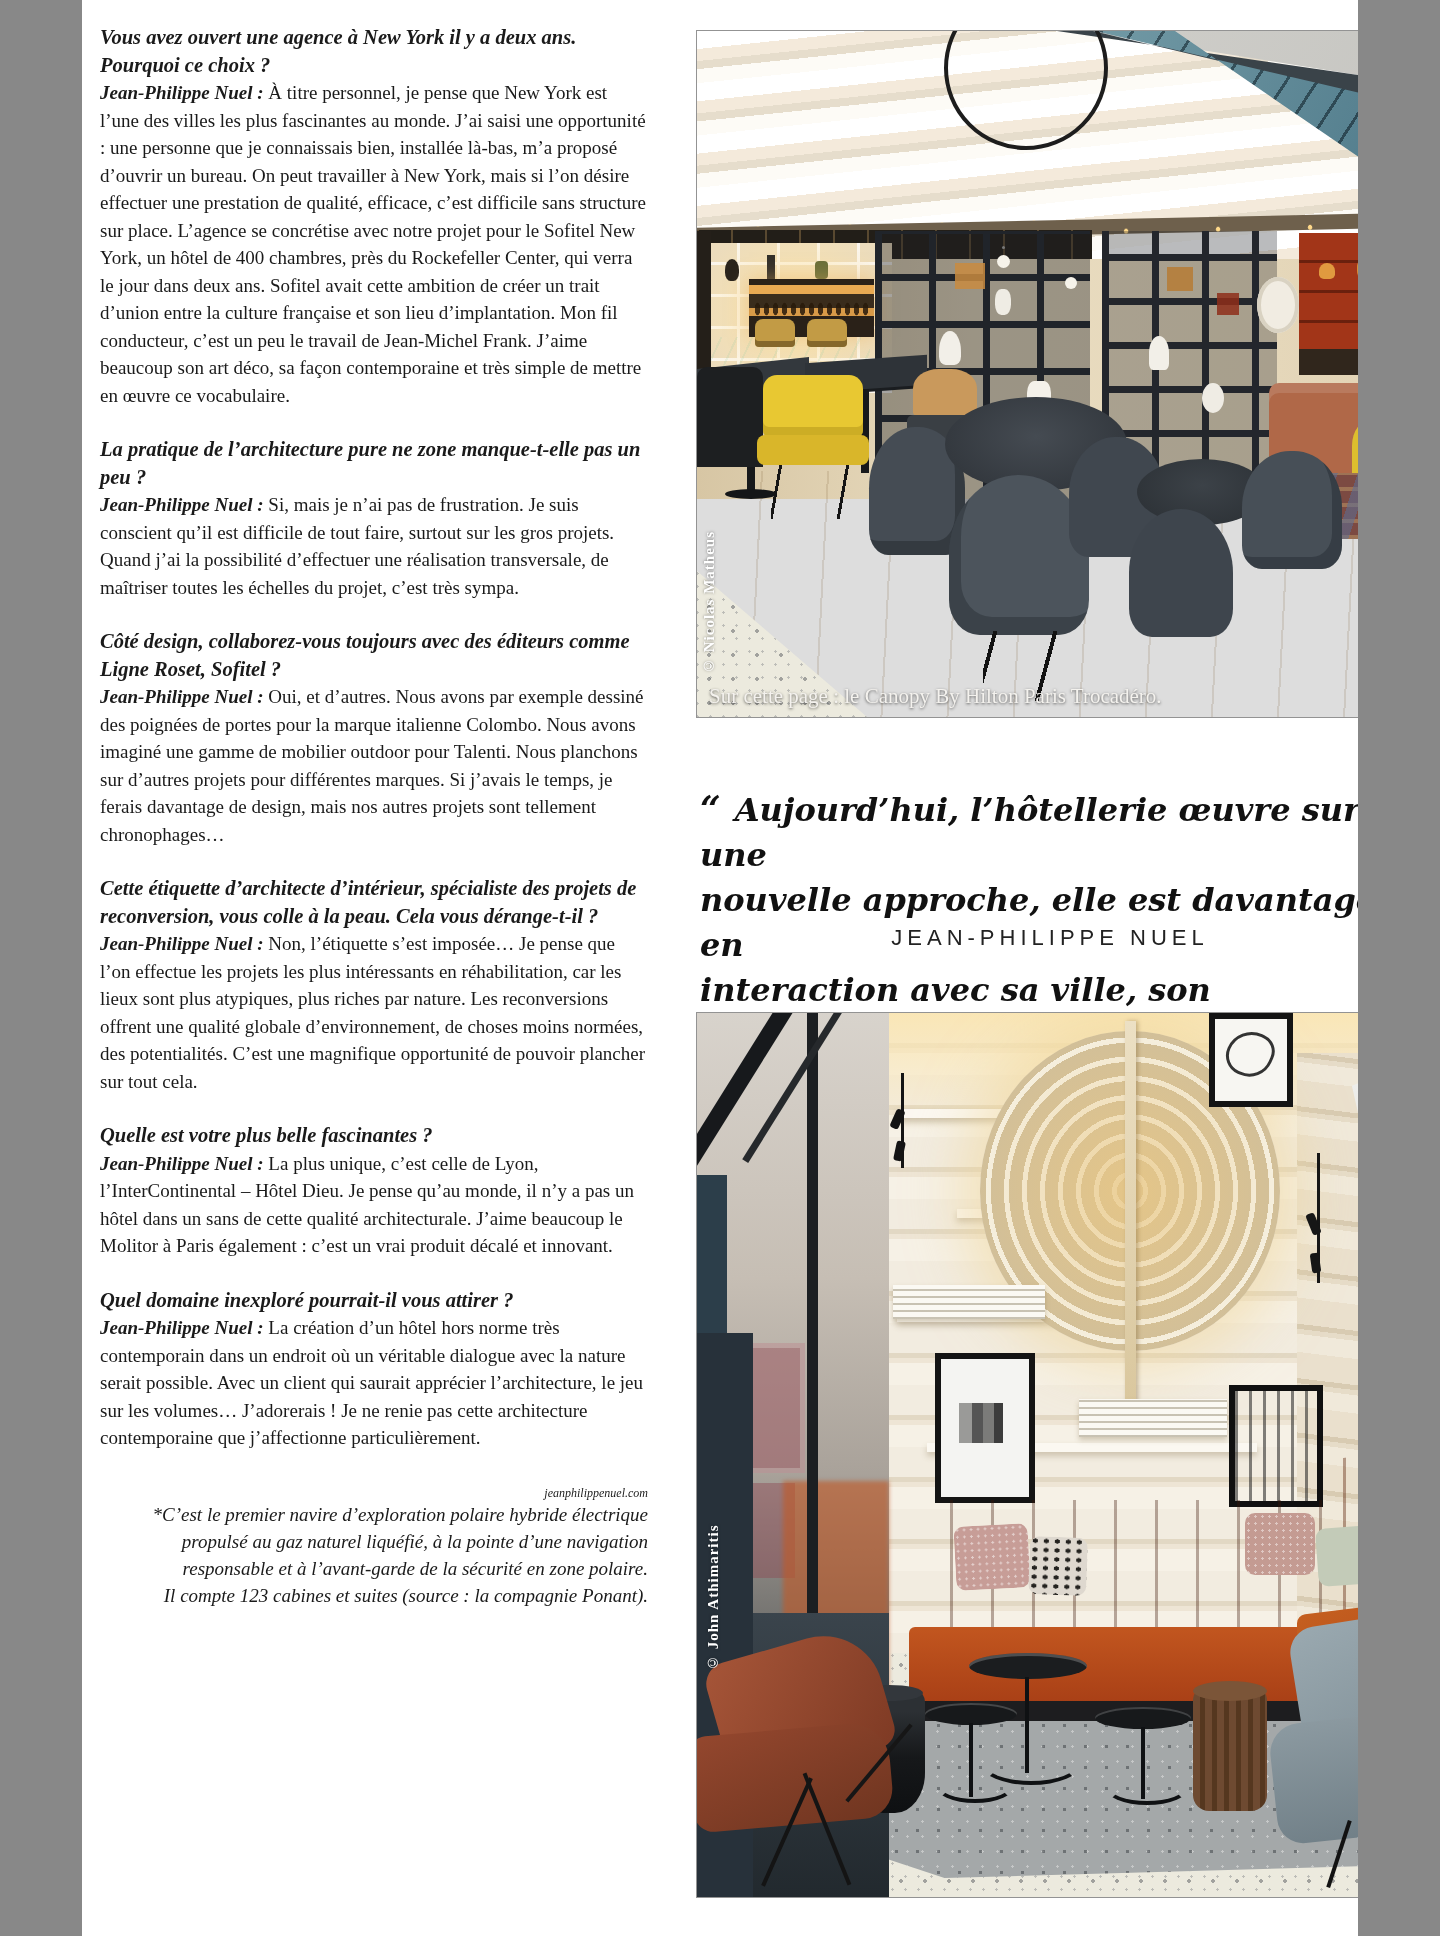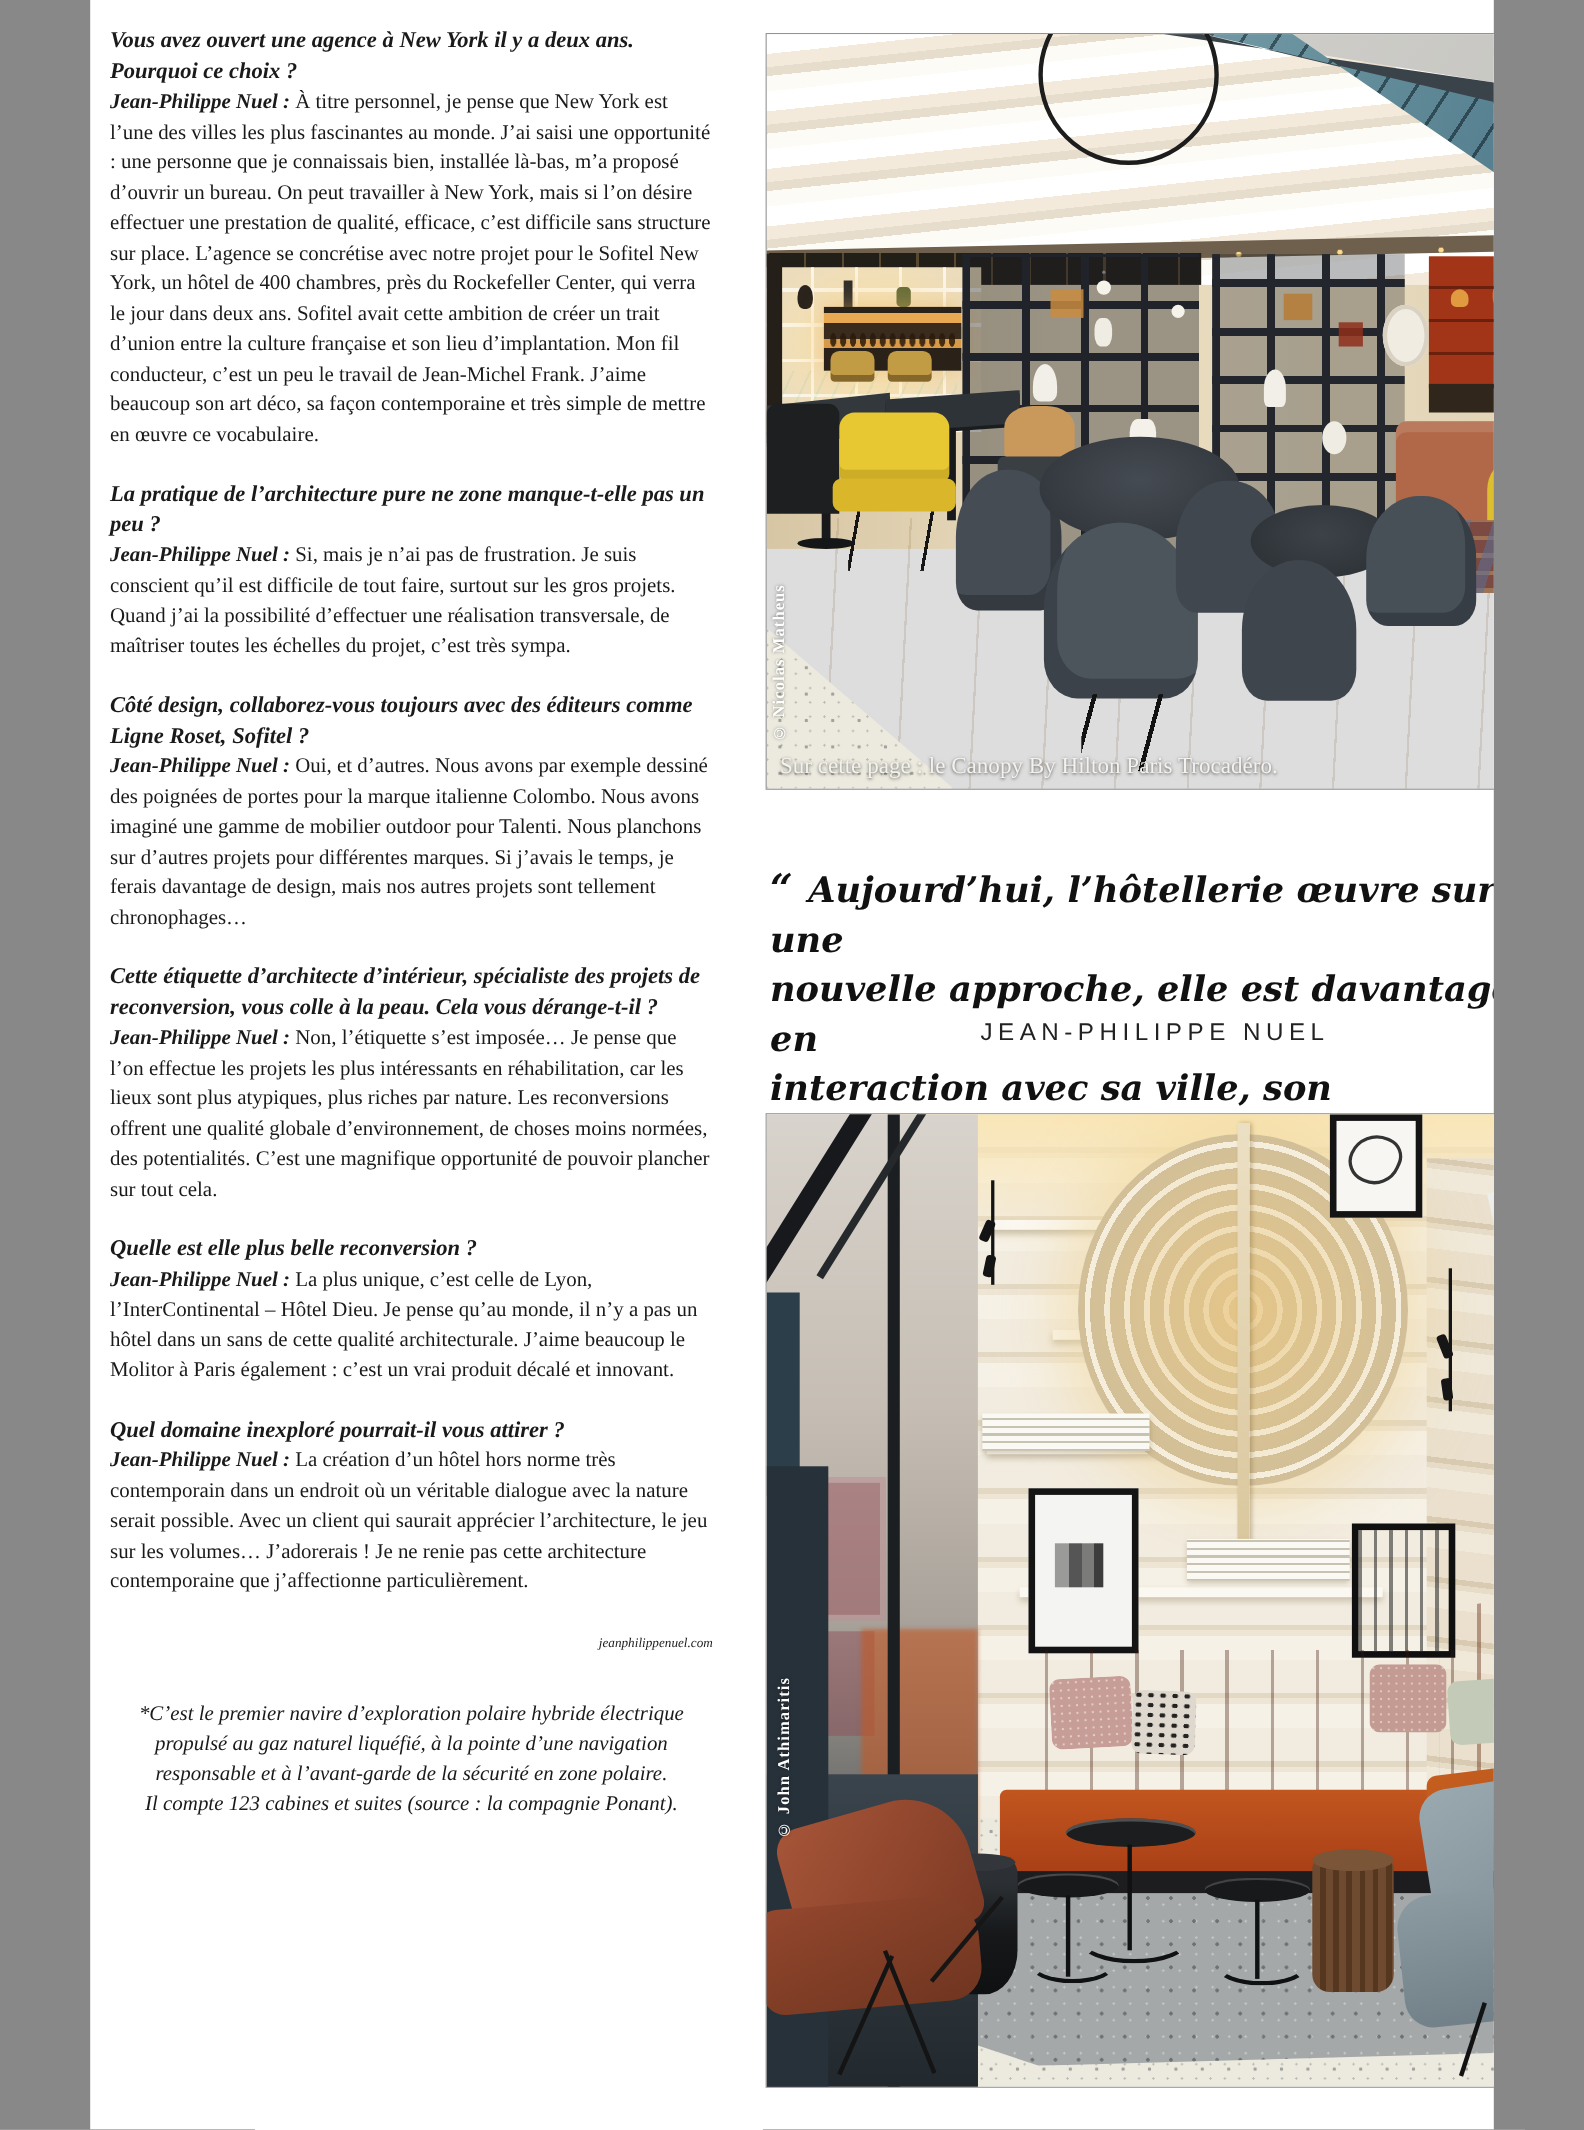--- a/index.html
+++ b/index.html
@@ -5,21 +5,21 @@
   html,body{margin:0;padding:0;background:#888;}
   .page{position:relative;width:1276px;height:1936px;background:#ffffff;overflow:hidden;
         font-family:"Liberation Serif",serif;color:#1a1a1a;margin:0 auto;}
   
   .left-col{position:absolute;left:18px;top:24px;width:548px;}
   .qa{margin:0 0 27px 0;}
   .qa .q{margin:0;font-weight:bold;font-style:italic;font-size:20.5px;line-height:27.5px;}
   .qa .a{margin:0;font-size:19px;line-height:27.5px;}
   .qa .speaker{font-weight:bold;font-style:italic;}
   .website{margin:34px 0 0 0;text-align:right;font-style:italic;font-size:12px;}
-  .footnote{margin-top:44px;text-align:center;font-style:italic;font-size:19px;line-height:27px;}
+  .footnote{text-align:right;font-style:italic;font-size:19px;line-height:27px;}
   
   .photo{position:absolute;left:615px;width:825px;overflow:hidden;outline:1px solid rgba(40,40,40,.5);background:#ddd;}
   .photo.top{top:31px;height:686px;}
   .photo.bottom{top:1013px;height:884px;}
   .abs{position:absolute;}
   .credit-v{position:absolute;writing-mode:vertical-rl;transform:rotate(180deg);
             color:#fff;font-size:15px;font-weight:bold;letter-spacing:1px;
             text-shadow:0 0 3px rgba(0,0,0,.5);font-family:"Liberation Serif",serif;}
   .caption{position:absolute;left:12px;bottom:8px;color:#f4f2ee;font-size:21px;
            text-shadow:0 1px 3px rgba(0,0,0,.65);}
@@ -56,21 +56,21 @@
     </section>
     <section class="qa">
       <p class="q">Côté design, collaborez-vous toujours avec des éditeurs comme Ligne Roset, Sofitel ?</p>
       <p class="a"><span class="speaker">Jean-Philippe Nuel :</span> <span>Oui, et d’autres. Nous avons par exemple dessiné des poignées de portes pour la marque italienne Colombo. Nous avons imaginé une gamme de mobilier outdoor pour Talenti. Nous planchons sur d’autres projets pour différentes marques. Si j’avais le temps, je ferais davantage de design, mais nos autres projets sont tellement chronophages…</span></p>
     </section>
     <section class="qa">
       <p class="q">Cette étiquette d’architecte d’intérieur, spécialiste des projets de reconversion, vous colle à la peau. Cela vous dérange-t-il ?</p>
       <p class="a"><span class="speaker">Jean-Philippe Nuel :</span> <span>Non, l’étiquette s’est imposée… Je pense que l’on effectue les projets les plus intéressants en réhabilitation, car les lieux sont plus atypiques, plus riches par nature. Les reconversions offrent une qualité globale d’environnement, de choses moins normées, des potentialités. C’est une magnifique opportunité de pouvoir plancher sur tout cela.</span></p>
     </section>
     <section class="qa">
-      <p class="q">Quelle est elle plus belle reconversion ?</p>
+      <p class="q">Quelle est votre plus belle fascinantes ?</p>
       <p class="a"><span class="speaker">Jean-Philippe Nuel :</span> <span>La plus unique, c’est celle de Lyon, l’InterContinental – Hôtel Dieu. Je pense qu’au monde, il n’y a pas un hôtel dans un sans de cette qualité architecturale. J’aime beaucoup le Molitor à Paris également : c’est un vrai produit décalé et innovant.</span></p>
     </section>
     <section class="qa">
       <p class="q">Quel domaine inexploré pourrait-il vous attirer ?</p>
       <p class="a"><span class="speaker">Jean-Philippe Nuel :</span> <span>La création d’un hôtel hors norme très contemporain dans un endroit où un véritable dialogue avec la nature serait possible. Avec un client qui saurait apprécier l’architecture, le jeu sur les volumes… J’adorerais ! Je ne renie pas cette architecture contemporaine que j’affectionne particulièrement.</span></p>
     </section>
     <p class="website">jeanphilippenuel.com</p>
     <div class="footnote">
       <div>*C’est le premier navire d’exploration polaire hybride électrique</div>
       <div>propulsé au gaz naturel liquéfié, à la pointe d’une navigation</div>

